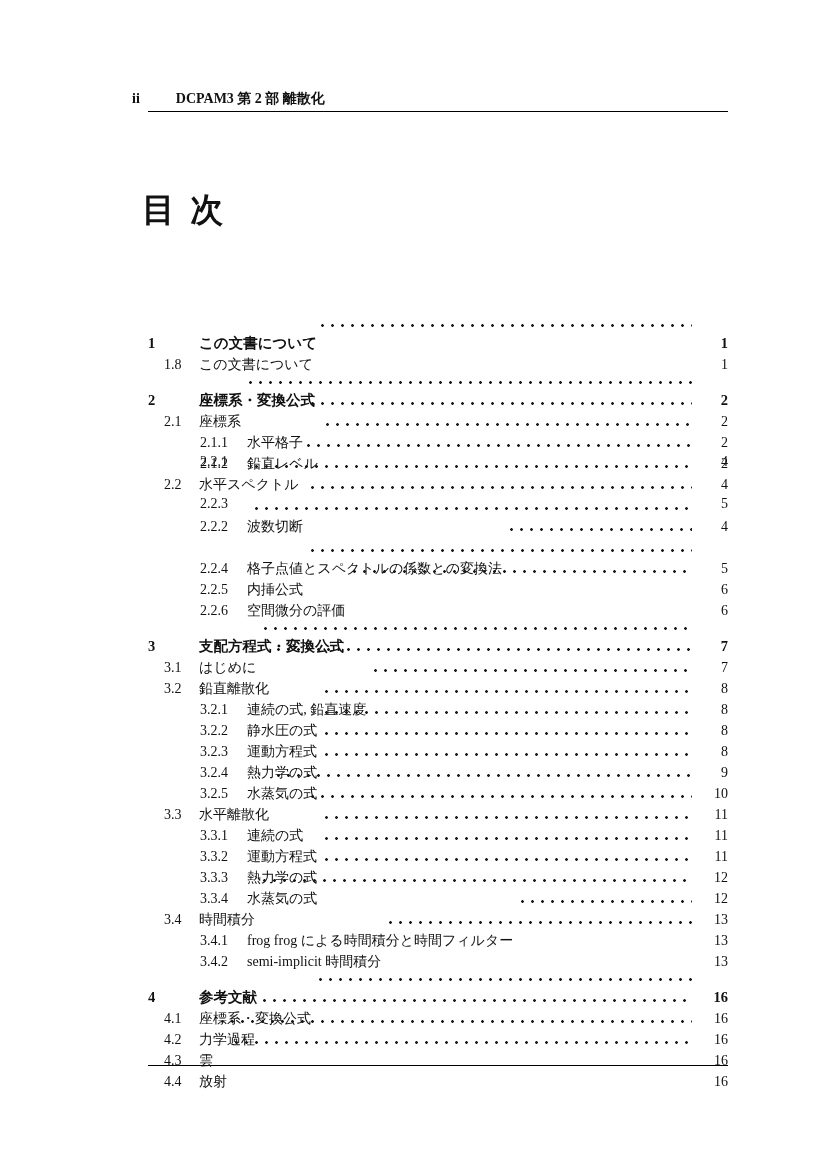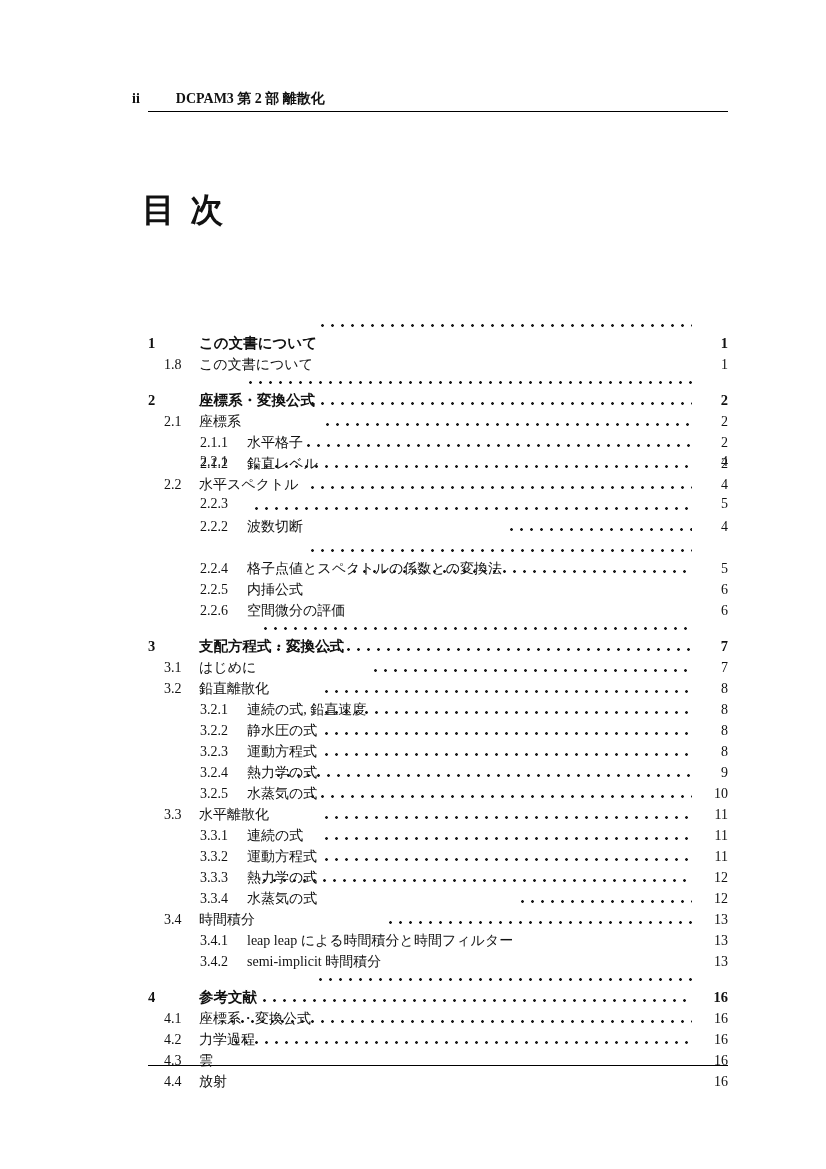--- a/index.html
+++ b/index.html
@@ -253,21 +253,21 @@
           <span class="pagenum">12</span>
         </div>
         <div class="row entry level1">
           <span class="num">3.4</span>
           <span class="etitle">時間積分</span>
           <span class="leader"></span>
           <span class="pagenum">13</span>
         </div>
         <div class="row entry level2">
           <span class="num">3.4.1</span>
-          <span class="etitle">leap leap による時間積分と時間フィルター</span>
+          <span class="etitle">frog frog による時間積分と時間フィルター</span>
           <span class="leader"></span>
           <span class="pagenum">13</span>
         </div>
         <div class="row entry level2">
           <span class="num">3.4.2</span>
           <span class="etitle">semi-implicit 時間積分</span>
           <span class="leader"></span>
           <span class="pagenum">13</span>
         </div>
       </div>

